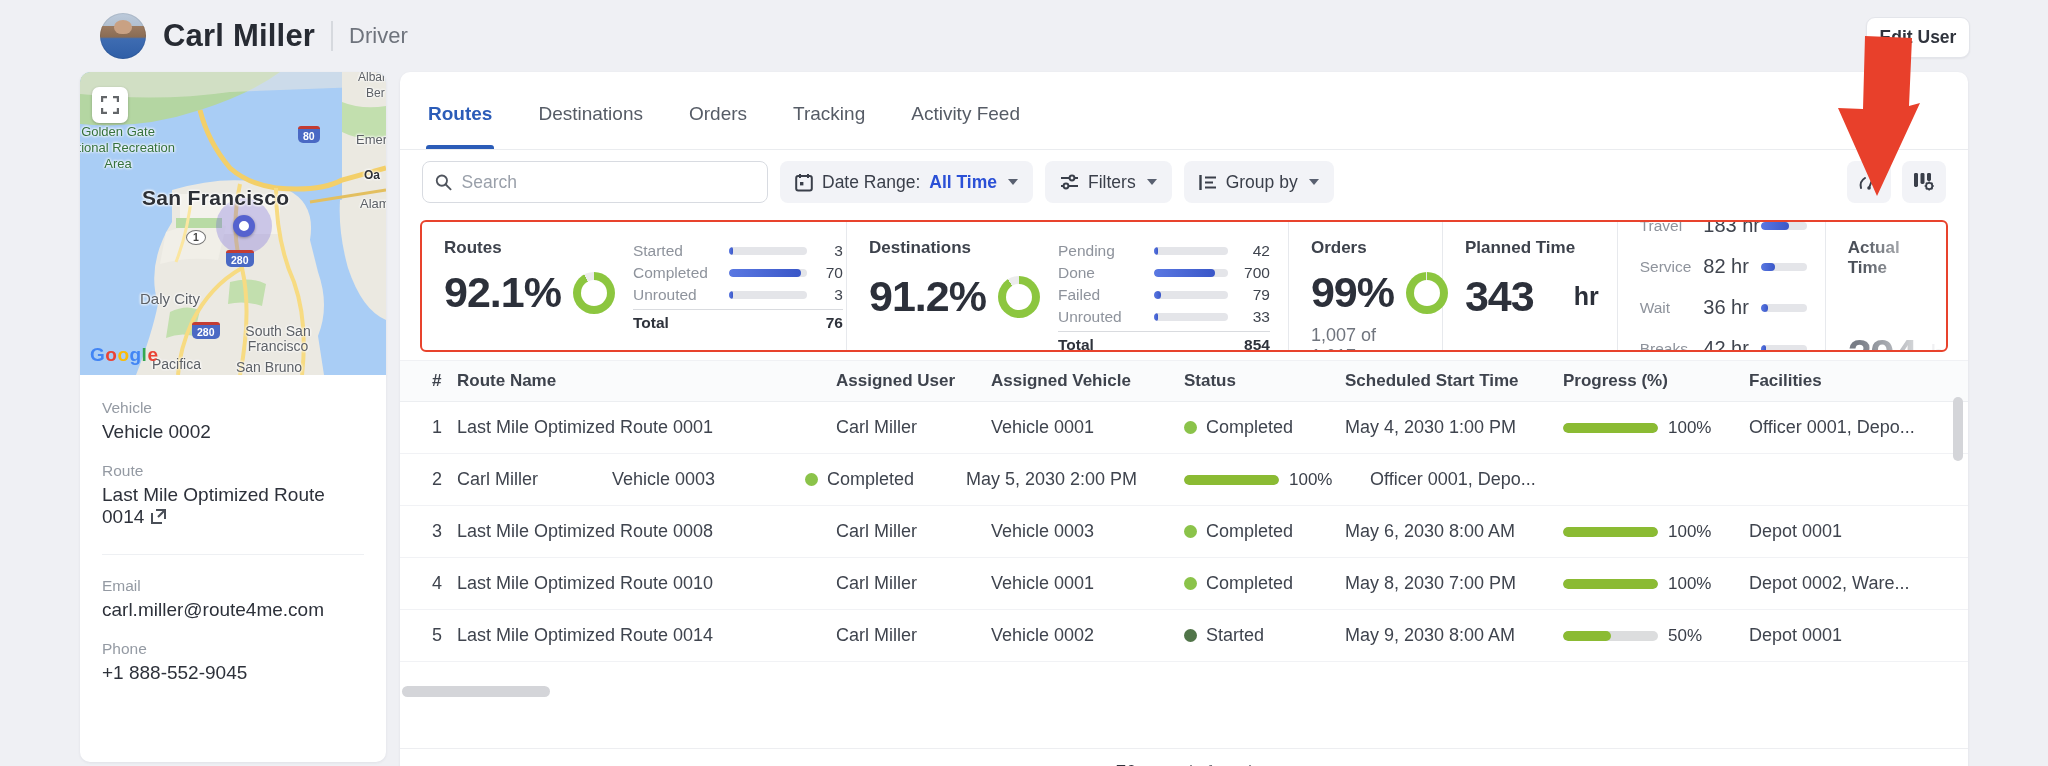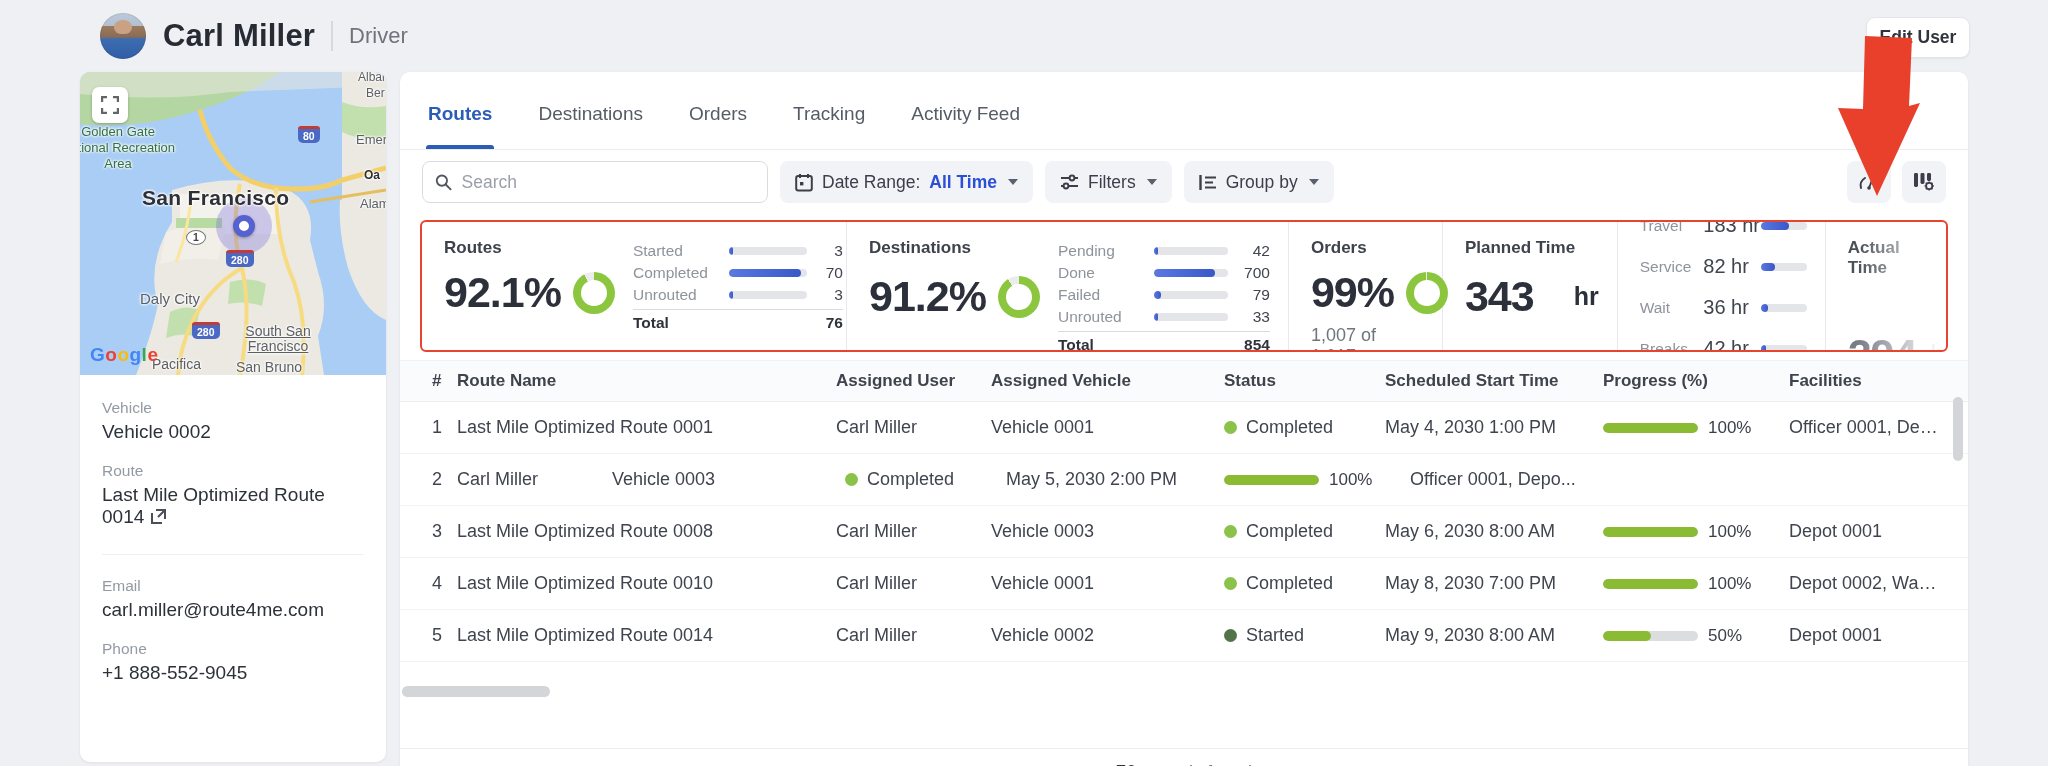--- a/index.html
+++ b/index.html
@@ -26,21 +26,21 @@
   .red-arrow { position:absolute; left:1836px; top:36px; width:86px; height:164px; z-index:60; pointer-events:none; }
 
   
   .sidebar { left:80px; top:72px; width:306px; height:690px; overflow:hidden; }
   .map { position:relative; width:306px; height:303px; overflow:hidden; border-radius:10px 10px 0 0; background:#a9cdf5; }
   .map svg.geo { position:absolute; inset:0; }
   .map-label { position:absolute; font-size:13px; color:#5c6066; text-shadow:0 0 3px #fff,0 0 3px #fff,0 0 3px #fff; white-space:nowrap; }
   .map-label.green { color:#35713d; text-align:center; line-height:16px; white-space:normal; width:120px; }
   .map-label.city-big { font-size:21px; font-weight:700; color:#2d3036; letter-spacing:.3px; }
   .map-label.bold { font-weight:700; color:#2d3036; font-size:12px; }
-  .map-label.two-line { white-space:normal; width:92px; text-align:center; line-height:15px;text-decoration:underline; }
+  .map-label.two-line { white-space:normal; width:92px; text-align:center; line-height:15px; }
   .shield { position:absolute; font-size:10.5px; font-weight:700; color:#fff; background:#4a69c4; border-radius:3px 3px 5px 5px;
     padding:2px 5px 1px; border-top:3px solid #c33c33; line-height:11px; text-shadow:none; }
   .shield.oval { background:#fff; color:#444; border:1.5px solid #777; border-radius:50%; padding:1px 6px; border-top-width:1.5px; }
   .fullscreen-btn { position:absolute; left:12px; top:15px; width:36px; height:36px; background:#fff; border:none; border-radius:7px;
     box-shadow:0 1px 3px rgba(0,0,0,.25); cursor:pointer; display:flex; align-items:center; justify-content:center; }
   .marker-halo { position:absolute; left:136px; top:126px; width:56px; height:56px; border-radius:50%; background:rgba(108,96,218,.30); }
   .marker-dot { position:absolute; left:153px; top:143px; width:22px; height:22px; border-radius:50%; background:#fff; border:6px solid #5562cf; box-shadow:0 1px 3px rgba(0,0,0,.3); }
   .google-logo { position:absolute; left:10px; top:272px; font-size:19px; font-weight:700; letter-spacing:.5px; }
   .google-logo .l0{color:#4285F4}.google-logo .l1{color:#EA4335}.google-logo .l2{color:#FBBC05}
   .google-logo .l3{color:#4285F4}.google-logo .l4{color:#34A853}.google-logo .l5{color:#EA4335}
@@ -110,21 +110,21 @@
 
   
   .grid { margin-top:8px; }
   .grid-header { display:flex; height:42px; align-items:center; background:#fafbfc; border-top:1px solid #f0f1f4; border-bottom:1px solid #eceef1; }
   .gh { font-size:17px; font-weight:600; color:#3e434d; }
   .grid-row { display:flex; height:52px; align-items:center; border-bottom:1px solid #f1f2f5; font-size:18px; color:#3f444e; }
   .c-num { width:57px; padding-left:32px; flex:0 0 auto; }
   .c-route { width:379px; flex:0 0 auto; }
   .c-user { width:155px; flex:0 0 auto; }
   .c-veh { width:193px; flex:0 0 auto; }
-  .c-status { width:161px; flex:0 0 auto; display:flex; align-items:center; gap:9px;margin-left:40px; }
+  .c-status { width:161px; flex:0 0 auto; display:flex; align-items:center; gap:9px; }
   .c-start { width:218px; flex:0 0 auto; }
   .c-prog { width:186px; flex:0 0 auto; display:flex; align-items:center; gap:10px; }
   .c-fac { flex:1 1 auto; overflow:hidden; white-space:nowrap; text-overflow:ellipsis; padding-right:30px; }
   .status-dot { width:13px; height:13px; border-radius:50%; flex:0 0 auto; }
   .dot-completed { background:#8bc34a; }
   .dot-started { background:#517549; }
   .prog-track { width:95px; height:10px; border-radius:5px; background:#dcddde; overflow:hidden; }
   .prog-fill { height:100%; border-radius:5px; background:#8bbb33; }
   .prog-label { font-size:17px; color:#3a3f49; }
 

